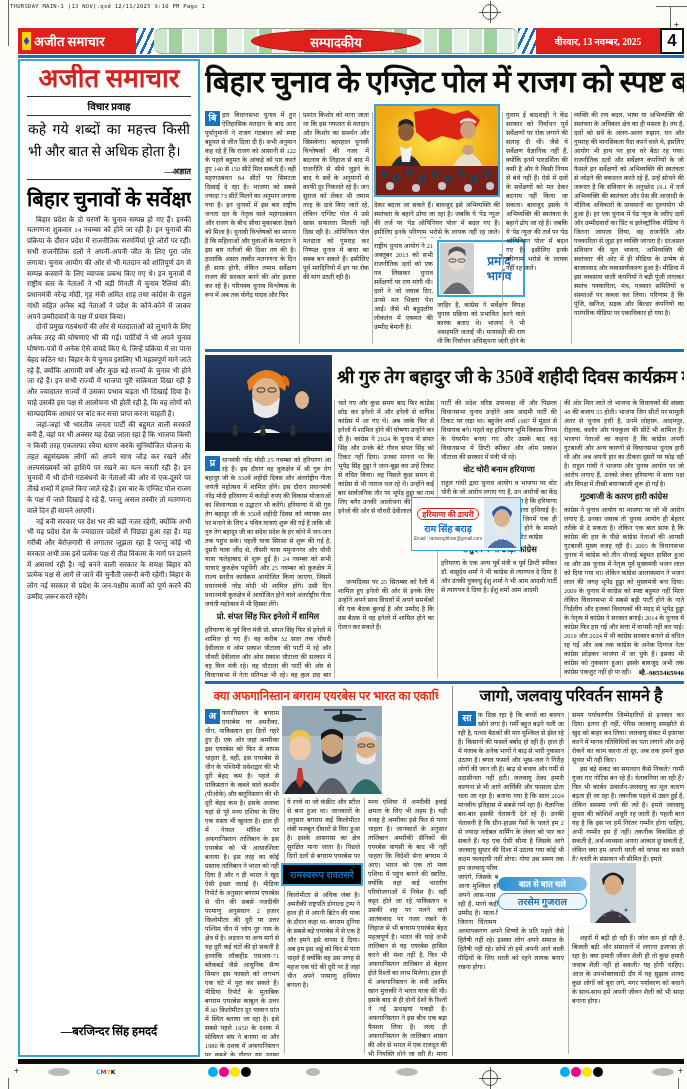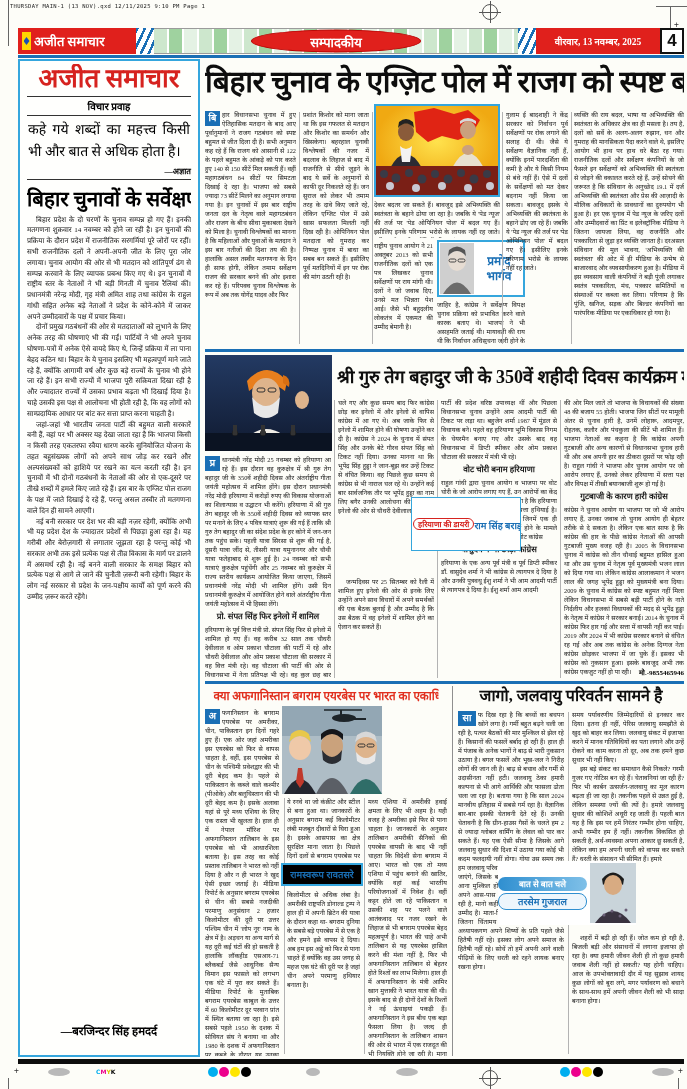--- a/index.html
+++ b/index.html
@@ -23,21 +23,21 @@
 
   
   .hdr { left:18px; top:28px; width:666px; height:26px; display:flex; }
   .hdr-left { width:118px; background:#e0201c; display:flex; align-items:center; padding-left:4px; gap:3px; }
   .hdr-logo { width:9px; height:18px; background:#ffd400; position:relative; flex:none; }
   .hdr-logo:after { content:""; position:absolute; left:1.5px; top:5px; width:6px; height:8px; background:#1a4fb5; clip-path:polygon(50% 0,100% 50%,50% 100%,0 50%); }
   .hdr-mast { color:#fff; font-weight:bold; font-size:13px; white-space:nowrap; }
   .stripes { width:18px; background:repeating-linear-gradient(115deg,#1a6fb5 0 2.5px,#ffffff 2.5px 7px); }
   .hdr-tiles { flex:1; position:relative; background:
       repeating-linear-gradient(90deg,#cde7cd 0 13px,#ffffff 13px 15px,#9fd29f 15px 28px,#ffffff 28px 30px,#e4f2e4 30px 43px,#ffffff 43px 45px);
-      border-top:1px solid #9b9b9b; border-bottom:1px solid #9b9b9b; }
+      border-top:1px solid #9b9b9b; border-bottom:1px solid #9b9b9b;border-radius:8px; }
   .hdr-oval { position:absolute; left:50%; top:50%; transform:translate(-50%,-50%); width:170px; height:23px;
       background:#e0201c; border-radius:50%; border:1.5px solid #b00; color:#fff; font-weight:bold; font-size:13px;
       display:flex; align-items:center; justify-content:center; white-space:nowrap; }
   .hdr-right { width:124px; background:#e0201c; color:#fff; font-weight:bold; font-size:9.5px;
       display:flex; align-items:center; justify-content:center; white-space:nowrap; overflow:hidden; }
   .hdr-page { width:24px; background:#fff; border:2px solid #111; color:#111; font-weight:bold; font-size:17px;
       display:flex; align-items:center; justify-content:center; font-family:"Liberation Sans",sans-serif; }
   .blue-rule-h { background:#1a6fb5; }
 
   
@@ -66,21 +66,21 @@
   .hl-climate { font-size:16px; }
 
   
   .photo { display:block; }
   .border-blue { border:2px solid #35a6dd; }
 
   
   .abox { border:2px solid #35a6dd; background:#fff; display:flex; align-items:center; overflow:hidden; }
   .abox-name { color:#1a6fb5; font-weight:bold; font-size:12px; text-align:center; line-height:1.25; flex:1; }
   .diary-box { border:1.5px solid #35a6dd; background:#fff; display:flex; overflow:hidden; }
-  .diary-left { flex:1; display:flex; flex-direction:row; align-items:center; justify-content:center; padding:2px 1px; }
+  .diary-left { flex:1; display:flex; flex-direction:column; align-items:center; justify-content:center; padding:2px 1px; }
   .diary-tab { color:#d6231f; font-weight:bold; font-size:7.8px; border:1px solid #d6231f; border-radius:6px; padding:0 4px; white-space:nowrap; }
   .diary-name { color:#1a6fb5; font-weight:bold; font-size:9.5px; margin-top:2px; white-space:nowrap; }
   .diary-mail { font-size:4.6px; color:#444; font-family:"Liberation Sans",sans-serif; margin-top:1px; white-space:nowrap; }
   .rsr-box { border:2px solid #35a6dd; background:#000000; color:#1a6fb5; font-weight:bold; font-size:9.5px;
       display:flex; align-items:center; justify-content:center; white-space:nowrap; overflow:hidden; }
   .chat-box { display:flex; gap:3px; background:#fff; align-items:center; }
   .chat-tabs { display:flex; flex-direction:column; gap:2px; flex:1; }
   .chat-tab1 { background:linear-gradient(90deg,#2f8fd0,#7fc0e8); color:#fff; font-weight:bold; font-size:8.5px;
       border-radius:8px; text-align:center; padding:1.5px 2px; white-space:nowrap; }
   .chat-tab2 { border:1.5px solid #2f8fd0; color:#1a6fb5; font-weight:bold; font-size:9.5px; border-radius:8px;

